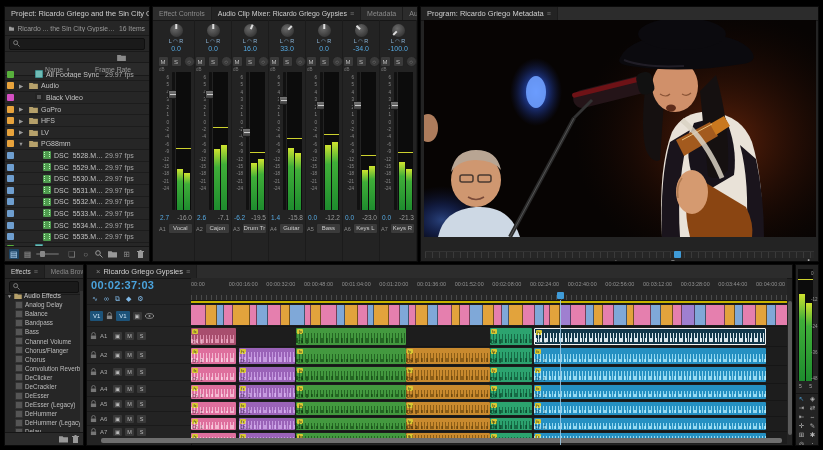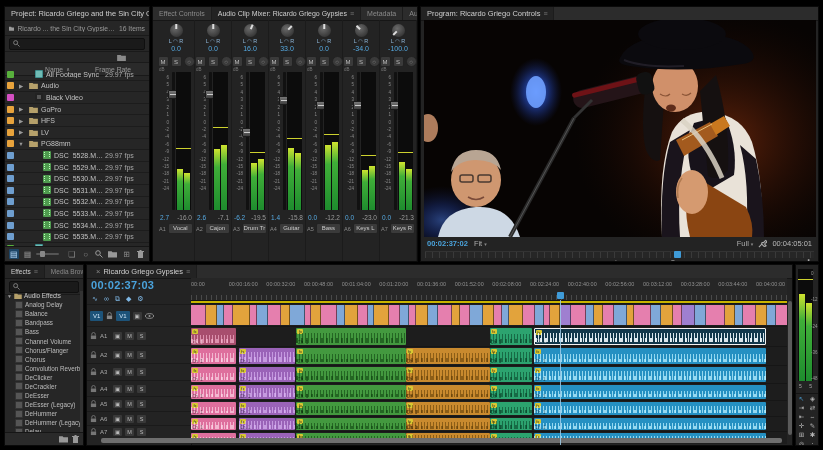--- a/index.html
+++ b/index.html
@@ -768,21 +768,21 @@
       <span class="tid">A7</span>
       <span class="namechip">Keys R</span>
     </div>
         </div>
       </div>
   </div>
 
   <div class="panel" id="program">
     <div class="tabbar">
       <div class="tab active">
-        <span>Program: Ricardo Griego Controls</span>
+        <span>Program: Ricardo Griego Metadata</span>
         <span class="menu">≡</span>
       </div>
     </div>
     <div class="video">
       <svg width="394" height="217" viewBox="0 0 394 217">
         <defs>
           <radialGradient id="blueGlow" cx="50%" cy="50%" r="50%">
             <stop offset="0%" stop-color="#4f86ff" stop-opacity=".95"></stop>
               <stop offset="45%" stop-color="#2b55d8" stop-opacity=".55"></stop>
               <stop offset="100%" stop-color="#1a2f8a" stop-opacity="0"></stop>
@@ -837,37 +837,20 @@
           <path d="M258 158 q-6 8 -4 20" stroke="#b07a50" stroke-width="1.5" fill="none"></path>
         </g>
 
         <g transform="rotate(-14 190 70)">
           <rect x="148" y="62" width="78" height="18" rx="9" fill="#241418"></rect>
           <rect x="148" y="63" width="78" height="5" rx="2.5" fill="#6e1216"></rect>
           <rect x="214" y="60" width="16" height="22" rx="6" fill="#111"></rect>
         </g>
         <path d="M150 98 L168 80" stroke="#333" stroke-width="3"></path>
       </svg>
-    </div>
-    <div class="pctrl">
-      <span class="tc">00:02:37:02</span>
-      <span class="dd">
-          <span>Fit</span>
-          <span class="ar">▾</span>
-        </span>
-      <span class="right">
-        <span class="dd">
-            <span>Full</span>
-            <span class="ar">▾</span>
-          </span>
-        <svg class="ic" width="9" height="9" viewBox="0 0 10 10">
-            <path d="M8.5 1.5 L6 4 L4.5 4 L4 5.5 L6.5 8 Q8 8.5 9 7.5 L7.5 6 L8 4.5 L9.5 4 Q10 2.5 8.5 1.5z M1 9 L4.5 5.5" stroke="#aaa" stroke-width="1.2" fill="none"></path>
-          </svg>
-        <span style="color:#bbb;">00:04:05:01</span>
-      </span>
     </div>
     <div class="scrub">
       <div class="ph" id="prog-ph" style="left: 64%;"></div>
     </div>
     <div class="transport" id="transport">
         <span>◆</span>
         <span>{</span>
         <span>}</span>
         <span>⇤</span>
         <span>◂</span>

